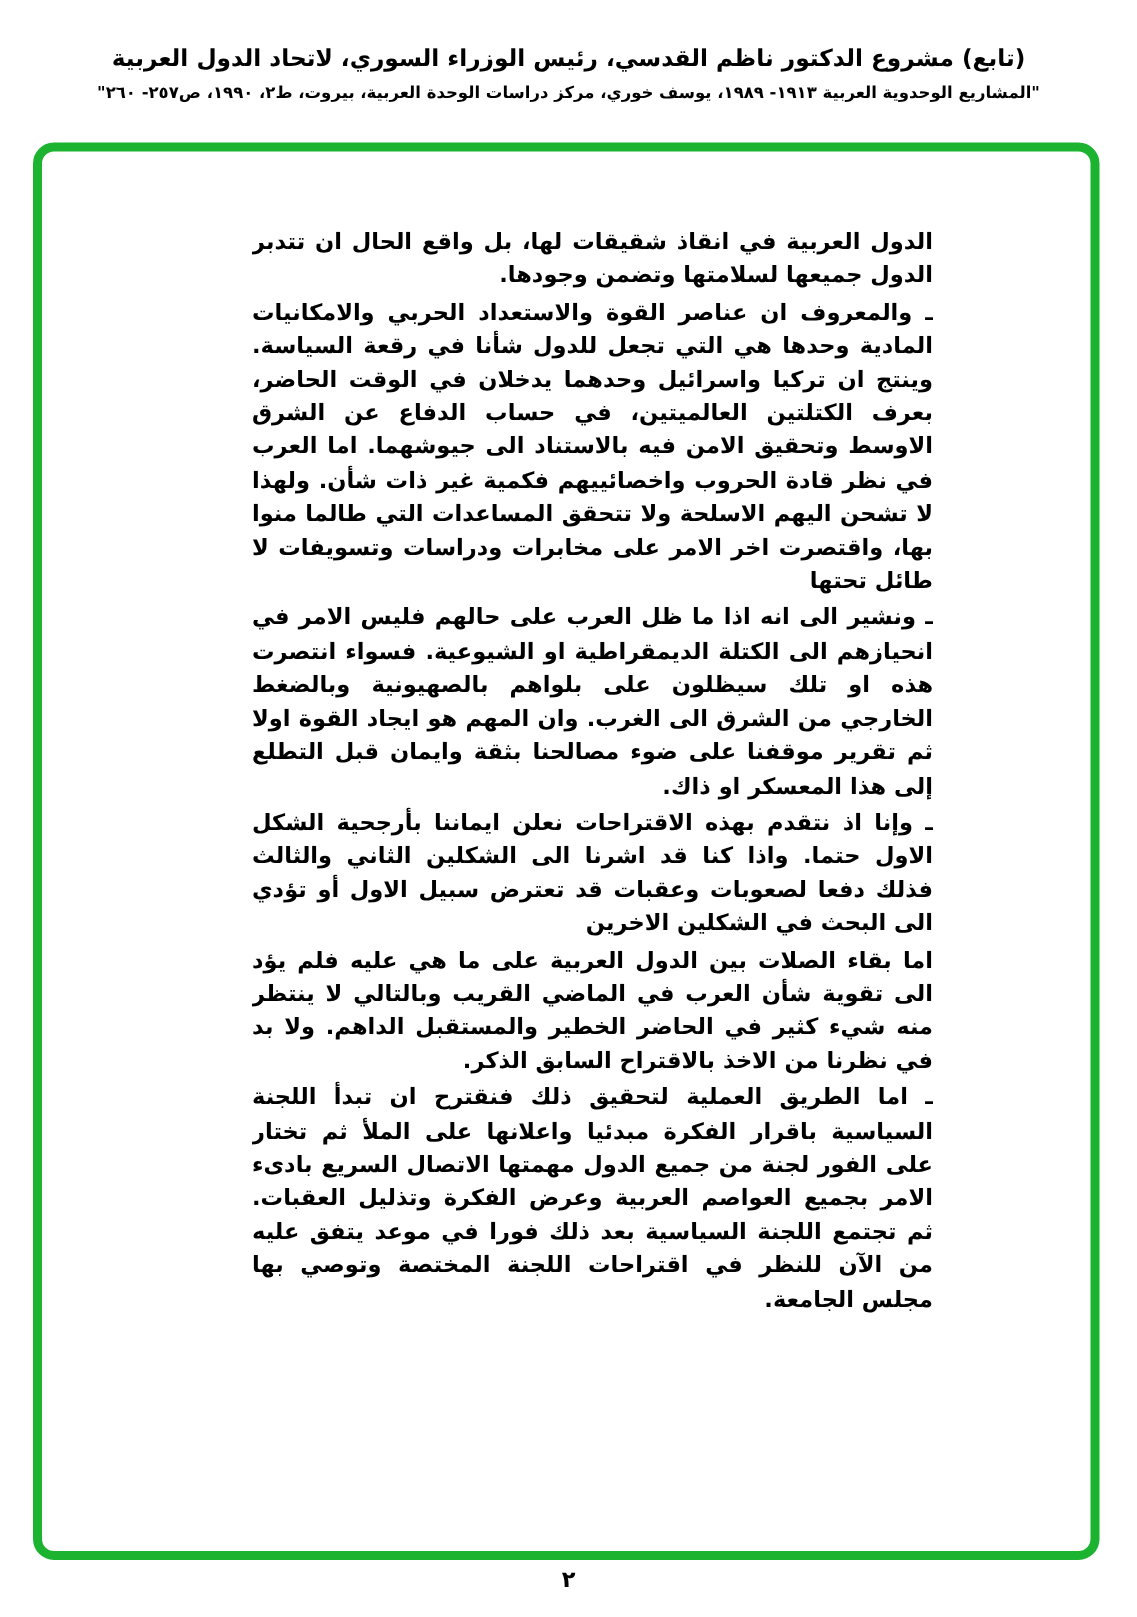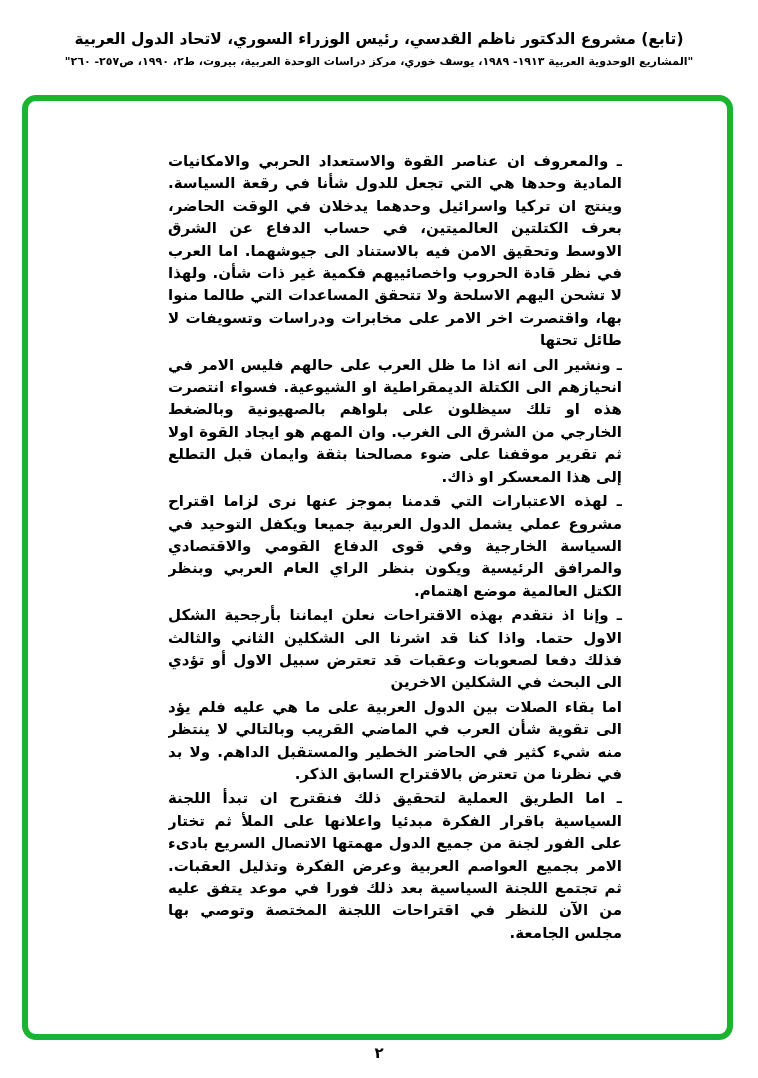--- a/index.html
+++ b/index.html
@@ -79,23 +79,23 @@
 
   <div class="header">
     <div class="header-title">(تابع) مشروع الدكتور ناظم القدسي، رئيس الوزراء السوري، لاتحاد الدول العربية</div>
     <div class="header-source">"المشاريع الوحدوية العربية ١٩١٣- ١٩٨٩، يوسف خوري، مركز دراسات الوحدة العربية، بيروت، ط٢، ١٩٩٠، ص٢٥٧- ٢٦٠"</div>
   </div>
 
   <div class="content-frame"></div>
 
   <div class="body-text">
 
+  <p>الدول العربية في انقاذ شقيقات لها، بل واقع الحال ان تتدبر الدول جميعها لسلامتها وتضمن وجودها.</p>
       <p>ـ والمعروف ان عناصر القوة والاستعداد الحربي والامكانيات المادية وحدها هي التي تجعل للدول شأنا في رقعة السياسة. وينتج ان تركيا واسرائيل وحدهما يدخلان في الوقت الحاضر، بعرف الكتلتين العالميتين، في حساب الدفاع عن الشرق الاوسط وتحقيق الامن فيه بالاستناد الى جيوشهما. اما العرب في نظر قادة الحروب واخصائييهم فكمية غير ذات شأن. ولهذا لا تشحن اليهم الاسلحة ولا تتحقق المساعدات التي طالما منوا بها، واقتصرت اخر الامر على مخابرات ودراسات وتسويفات لا طائل تحتها</p>
       <p>ـ ونشير الى انه اذا ما ظل العرب على حالهم فليس الامر في انحيازهم الى الكتلة الديمقراطية او الشيوعية. فسواء انتصرت هذه او تلك سيظلون على بلواهم بالصهيونية وبالضغط الخارجي من الشرق الى الغرب. وان المهم هو ايجاد القوة اولا ثم تقرير موقفنا على ضوء مصالحنا بثقة وايمان قبل التطلع إلى هذا المعسكر او ذاك.</p>
-      <p>ـ لهذه الاعتبارات التي قدمنا بموجز عنها نرى لزاما اقتراح مشروع عملي يشمل الدول العربية جميعا ويكفل التوحيد في السياسة الخارجية وفي قوى الدفاع القومي والاقتصادي والمرافق الرئيسية ويكون بنظر الراي العام العربي وبنظر الكتل العالمية موضع اهتمام.</p>
       <p>ـ وإنا اذ نتقدم بهذه الاقتراحات نعلن ايماننا بأرجحية الشكل الاول حتما. واذا كنا قد اشرنا الى الشكلين الثاني والثالث فذلك دفعا لصعوبات وعقبات قد تعترض سبيل الاول أو تؤدي الى البحث في الشكلين الاخرين</p>
-      <p>اما بقاء الصلات بين الدول العربية على ما هي عليه فلم يؤد الى تقوية شأن العرب في الماضي القريب وبالتالي لا ينتظر منه شيء كثير في الحاضر الخطير والمستقبل الداهم. ولا بد في نظرنا من تعترض بالاقتراح السابق الذكر.</p>
+      <p>اما بقاء الصلات بين الدول العربية على ما هي عليه فلم يؤد الى تقوية شأن العرب في الماضي القريب وبالتالي لا ينتظر منه شيء كثير في الحاضر الخطير والمستقبل الداهم. ولا بد في نظرنا من الاخذ بالاقتراح السابق الذكر.</p>
       <p>ـ اما الطريق العملية لتحقيق ذلك فنقترح ان تبدأ اللجنة السياسية باقرار الفكرة مبدئيا واعلانها على الملأ ثم تختار على الفور لجنة من جميع الدول مهمتها الاتصال السريع بادىء الامر بجميع العواصم العربية وعرض الفكرة وتذليل العقبات. ثم تجتمع اللجنة السياسية بعد ذلك فورا في موعد يتفق عليه من الآن للنظر في اقتراحات اللجنة المختصة وتوصي بها مجلس الجامعة.</p>
     </div>
 
   <div class="page-number">٢</div>
 
 </div>
 
 </body></html>

